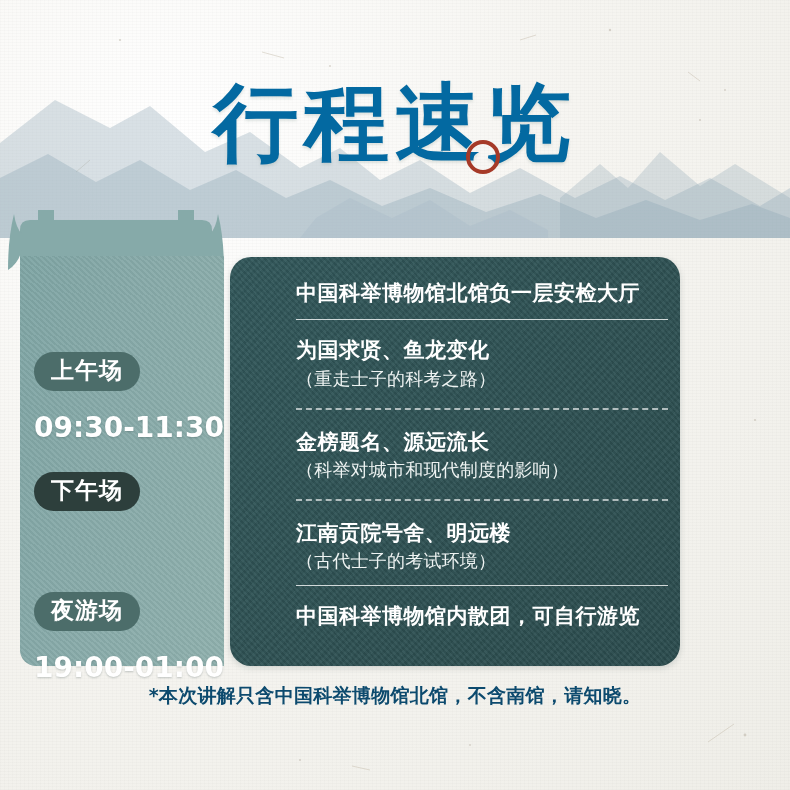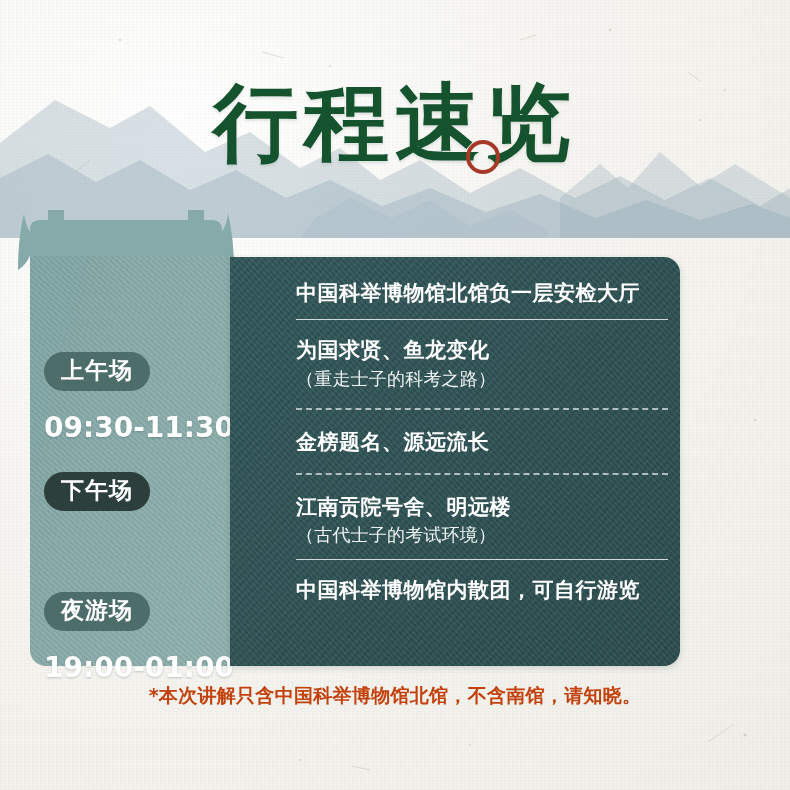--- a/index.html
+++ b/index.html
@@ -33,37 +33,37 @@
   #title-wrap {
     position: absolute; left: 0; top: 78px;
     width: 790px; text-align: center;
   }
   #title-text {
     display: inline-block;
     font-family: "DejaVu Sans", sans-serif;
     font-size: 85px;
     font-weight: bold;
     letter-spacing: 6px;
-    color: #14532d;
+    color: #0369a1;
     line-height: 1.05;
     text-shadow: 0 2px 3px rgba(120,140,130,0.22);
   }
   #title-circle {
     position: absolute;
     left: 466px; top: 140px;
     width: 34px; height: 34px;
     border: 4px solid #a63a28;
     border-radius: 50%;
     box-sizing: border-box;
   }
 
   
   #left-col {
     position: absolute;
-    left: 18px; top: 198px;
+    left: 8px; top: 198px;
     width: 216px; height: 468px;
   }
   #roof { position: absolute; left: 0; top: 0; width: 216px; height: 80px; }
   #left-body {
     position: absolute; left: 12px; top: 58px;
     width: 204px; height: 410px;
     background:
       repeating-linear-gradient(42deg, rgba(255,255,255,0.05) 0 2px, rgba(0,0,0,0.035) 2px 4px),
       linear-gradient(105deg, #7fa5a4 0%, #87aaa9 40%, #8fb0ad 100%);
     border-bottom-left-radius: 16px;
@@ -97,20 +97,21 @@
     position: absolute;
     left: 230px; top: 257px;
     width: 450px; height: 409px;
     background:
       repeating-linear-gradient(47deg, rgba(255,255,255,0.035) 0 2px, rgba(0,0,0,0.05) 2px 4px),
       repeating-linear-gradient(-47deg, rgba(255,255,255,0.025) 0 3px, rgba(0,0,0,0.03) 3px 6px),
       linear-gradient(135deg, #31575a 0%, #2e5153 55%, #2b4c4e 100%);
     border-top-right-radius: 16px;
     border-bottom-right-radius: 16px;
     box-shadow: 0 2px 6px rgba(50,70,70,0.18);
+    border-radius: 21px;
   }
   #entries {
     position: absolute;
     left: 66px; top: 22px;
     width: 368px;
   }
   .entry { position: relative; }
   .entry-title {
     color: #ffffff;
     font-family: "DejaVu Sans", sans-serif;
@@ -137,21 +138,21 @@
     height: 0;
     border-top: 2px dashed rgba(255,255,255,0.62);
     margin: 17px 0 18px 0; width: 372px;
   }
 
   
   #footnote {
     position: absolute;
     left: 0; top: 683px; width: 790px;
     text-align: center;
-    color: #c2410c;
+    color: #0c4a6e;
     font-family: "DejaVu Sans", sans-serif;
     font-size: 19px;
     font-weight: bold;
     letter-spacing: 0.3px;
   }
 </style>
 </head>
 <body>
 
 <div id="paper"></div>
@@ -263,20 +264,21 @@
     <div class="rule-solid"></div>
 
     <div class="entry">
       <div class="entry-title">为国求贤、鱼龙变化</div>
       <div class="entry-sub">（重走士子的科考之路）</div>
     </div>
     <div class="rule-dashed"></div>
 
     <div class="entry">
       <div class="entry-title">金榜题名、源远流长</div>
+      <div class="entry-sub">（科举对城市和现代制度的影响）</div>
     </div>
     <div class="rule-dashed"></div>
 
     <div class="entry">
       <div class="entry-title">江南贡院号舍、明远楼</div>
       <div class="entry-sub">（古代士子的考试环境）</div>
     </div>
     <div class="rule-solid"></div>
 
     <div class="entry">

